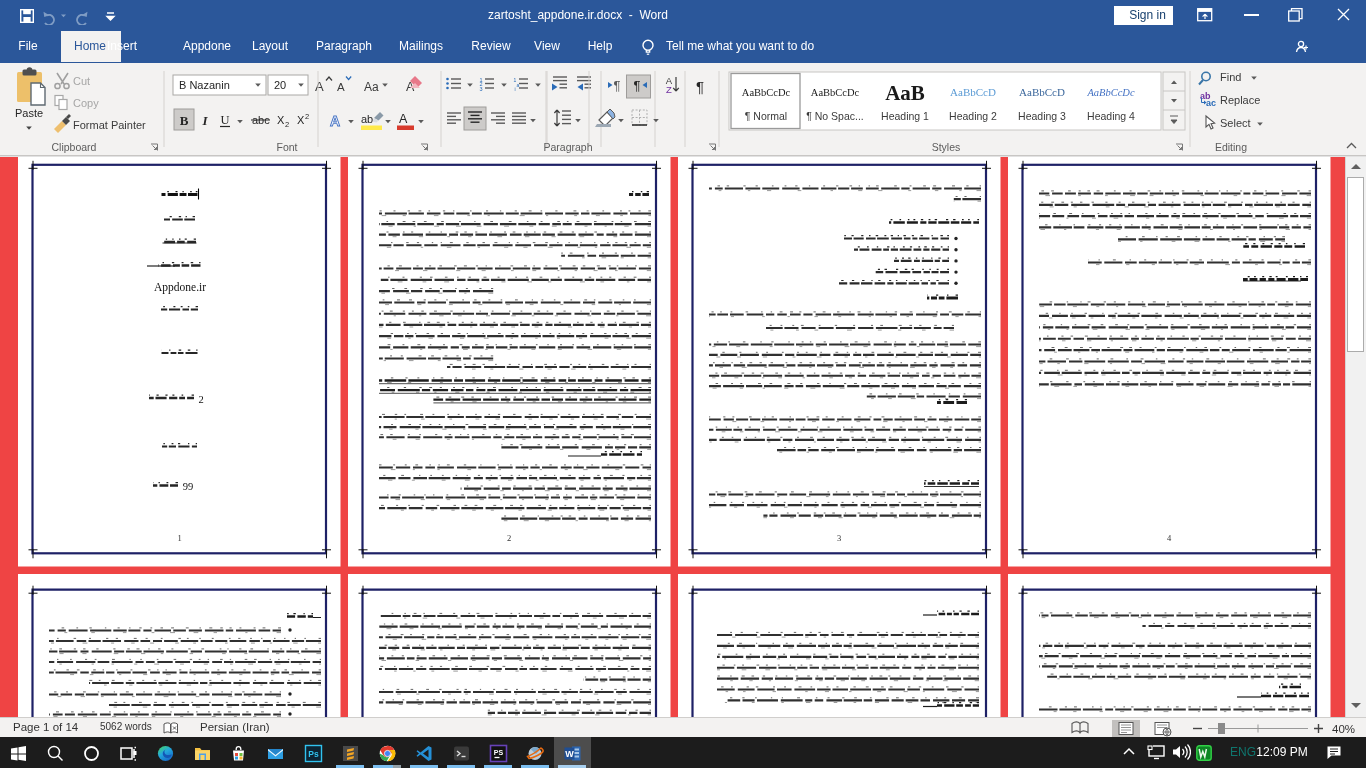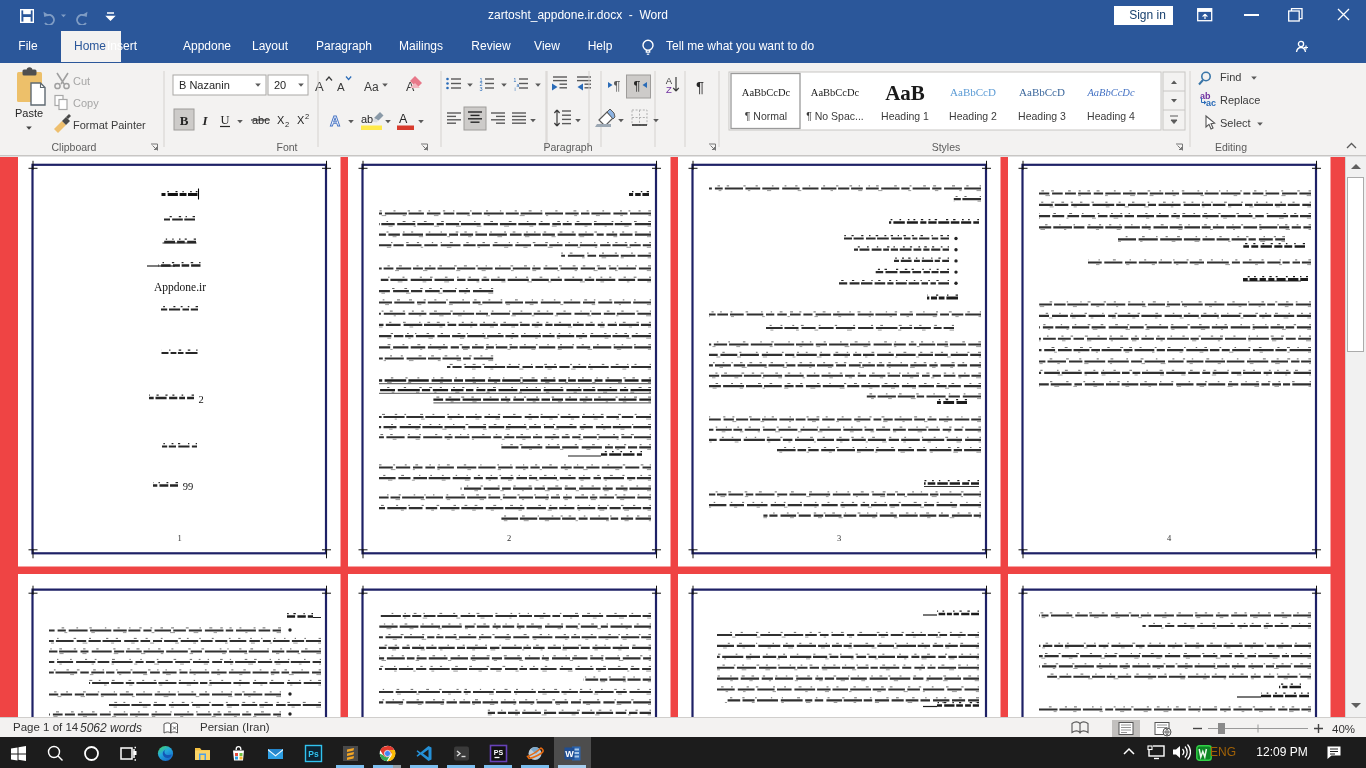--- a/index.html
+++ b/index.html
@@ -661,21 +661,21 @@
 <svg style="position:absolute;left:1350px;top:6px" width="12" height="8" viewBox="0 0 12 8">
       <path d="M1 6l5-5 5 5z" fill="#606060"></path>
     </svg>
 <div style="position:absolute;left:1347px;top:20px;width:17px;height:175px;background:#fff;border:1px solid #ababab;"></div>
 <svg style="position:absolute;left:1350px;top:545px" width="12" height="8" viewBox="0 0 12 8">
       <path d="M1 1l5 5 5-5z" fill="#606060"></path>
     </svg>
 </div>
 <div class="status">
 <div style="position:absolute;left:13px;top:3px;font-size:11.5px;color:#333;">Page 1 of 14</div>
-<div style="position:absolute;left:80px;top:3px;font-size:12px;color:#333;font-style:italic;">5062 words</div>
+<div style="position:absolute;left:100px;top:3px;font-size:10px;color:#333;">5062 words</div>
 <svg style="position:absolute;left:163px;top:4px" width="16" height="13" viewBox="0 0 16 13">
 <path d="M1 2c2.5-1.5 5-1.5 6.5 0v9c-1.5-1.5-4-1.5-6.5 0zM14.5 2c-2.5-1.5-5-1.5-6.5 0v9c1.5-1.5 4-1.5 6.5 0z" fill="#fff" stroke="#555" stroke-width="1"></path>
 <path d="M10 4.5l3 3m0-3l-3 3" stroke="#555" stroke-width="1"></path>
 </svg>
 <div style="position:absolute;left:200px;top:3px;font-size:11.5px;color:#333;">Persian (Iran)</div>
 <svg style="position:absolute;left:1070px;top:2px" width="290px" height="17" viewBox="0 0 290 17">
 <path d="M2 3.5c3-2 6-2 8 0v9c-2-2-5-2-8 0zM18 3.5c-3-2-6-2-8 0v9c2-2 5-2 8 0z" fill="none" stroke="#555" stroke-width="1.1"></path>
 <rect x="42" y="0" width="28" height="17" fill="#c2c0be"></rect>
 <rect x="49" y="2.5" width="14" height="12" fill="#fff" stroke="#555" stroke-width="1"></rect>
 <path d="M51 5h10M51 7.5h10M51 10h10M51 12.5h6" stroke="#888" stroke-width="0.9"></path>
@@ -793,21 +793,21 @@
     <rect x="2" y="2" width="4" height="3.5" fill="none" stroke="#fff" stroke-width="1.1"></rect>
   </svg>
 <svg style="position:absolute;left:1171px;top:744px" width="20" height="16" viewBox="0 0 20 16">
     <path d="M2 5.5h3l4-3.5v12l-4-3.5H2z" fill="#fff"></path>
     <path d="M11.5 5a4.5 4.5 0 0 1 0 6M14 2.5a8 8 0 0 1 0 11M16.5 0.5a11 11 0 0 1 0 15" stroke="#fff" stroke-width="1.3" fill="none"></path>
   </svg>
 <svg style="position:absolute;left:1196px;top:745px" width="16" height="16" viewBox="0 0 16 16">
     <rect x="0.8" y="0.8" width="14.4" height="14.4" rx="2.5" fill="#0d8524" stroke="#31d146" stroke-width="1.4"></rect>
     <path d="M3.2 4l1.6 8 2-5.5 2 5.5 1.6-8" fill="none" stroke="#eaf7ea" stroke-width="1.5"></path>
   </svg>
-<div style="position:absolute;left:1210px;top:737px;width:46px;height:31px;line-height:31px;text-align:left;color:#a16207;font-size:12px;">ENG</div>
+<div style="position:absolute;left:1210px;top:737px;width:46px;height:31px;line-height:31px;text-align:right;color:#0f766e;font-size:12px;">ENG</div>
 <div style="position:absolute;left:1251px;top:737px;width:62px;height:39px;line-height:31px;text-align:center;color:#fff;font-size:12px;">12:09 PM</div>
 <svg style="position:absolute;left:1326px;top:745px" width="16" height="16" viewBox="0 0 16 16">
     <path d="M1.5 1.5h13v9h-9l-4 3.5z" fill="#fff"></path>
     <path d="M4 4h8M4 6.5h8M4 9h5" stroke="#1c1c1c" stroke-width="1"></path>
   </svg>
 <div style="position:absolute;left:336px;top:765px;width:28px;height:3px;background:#7cbeef;"></div>
 <div style="position:absolute;left:373px;top:765px;width:20px;height:3px;background:#7cbeef;"></div>
 <div style="position:absolute;left:393px;top:765px;width:8px;height:3px;background:#93a0a8;"></div>
 <div style="position:absolute;left:410px;top:765px;width:28px;height:3px;background:#7cbeef;"></div>
 <div style="position:absolute;left:447px;top:765px;width:28px;height:3px;background:#7cbeef;"></div>

